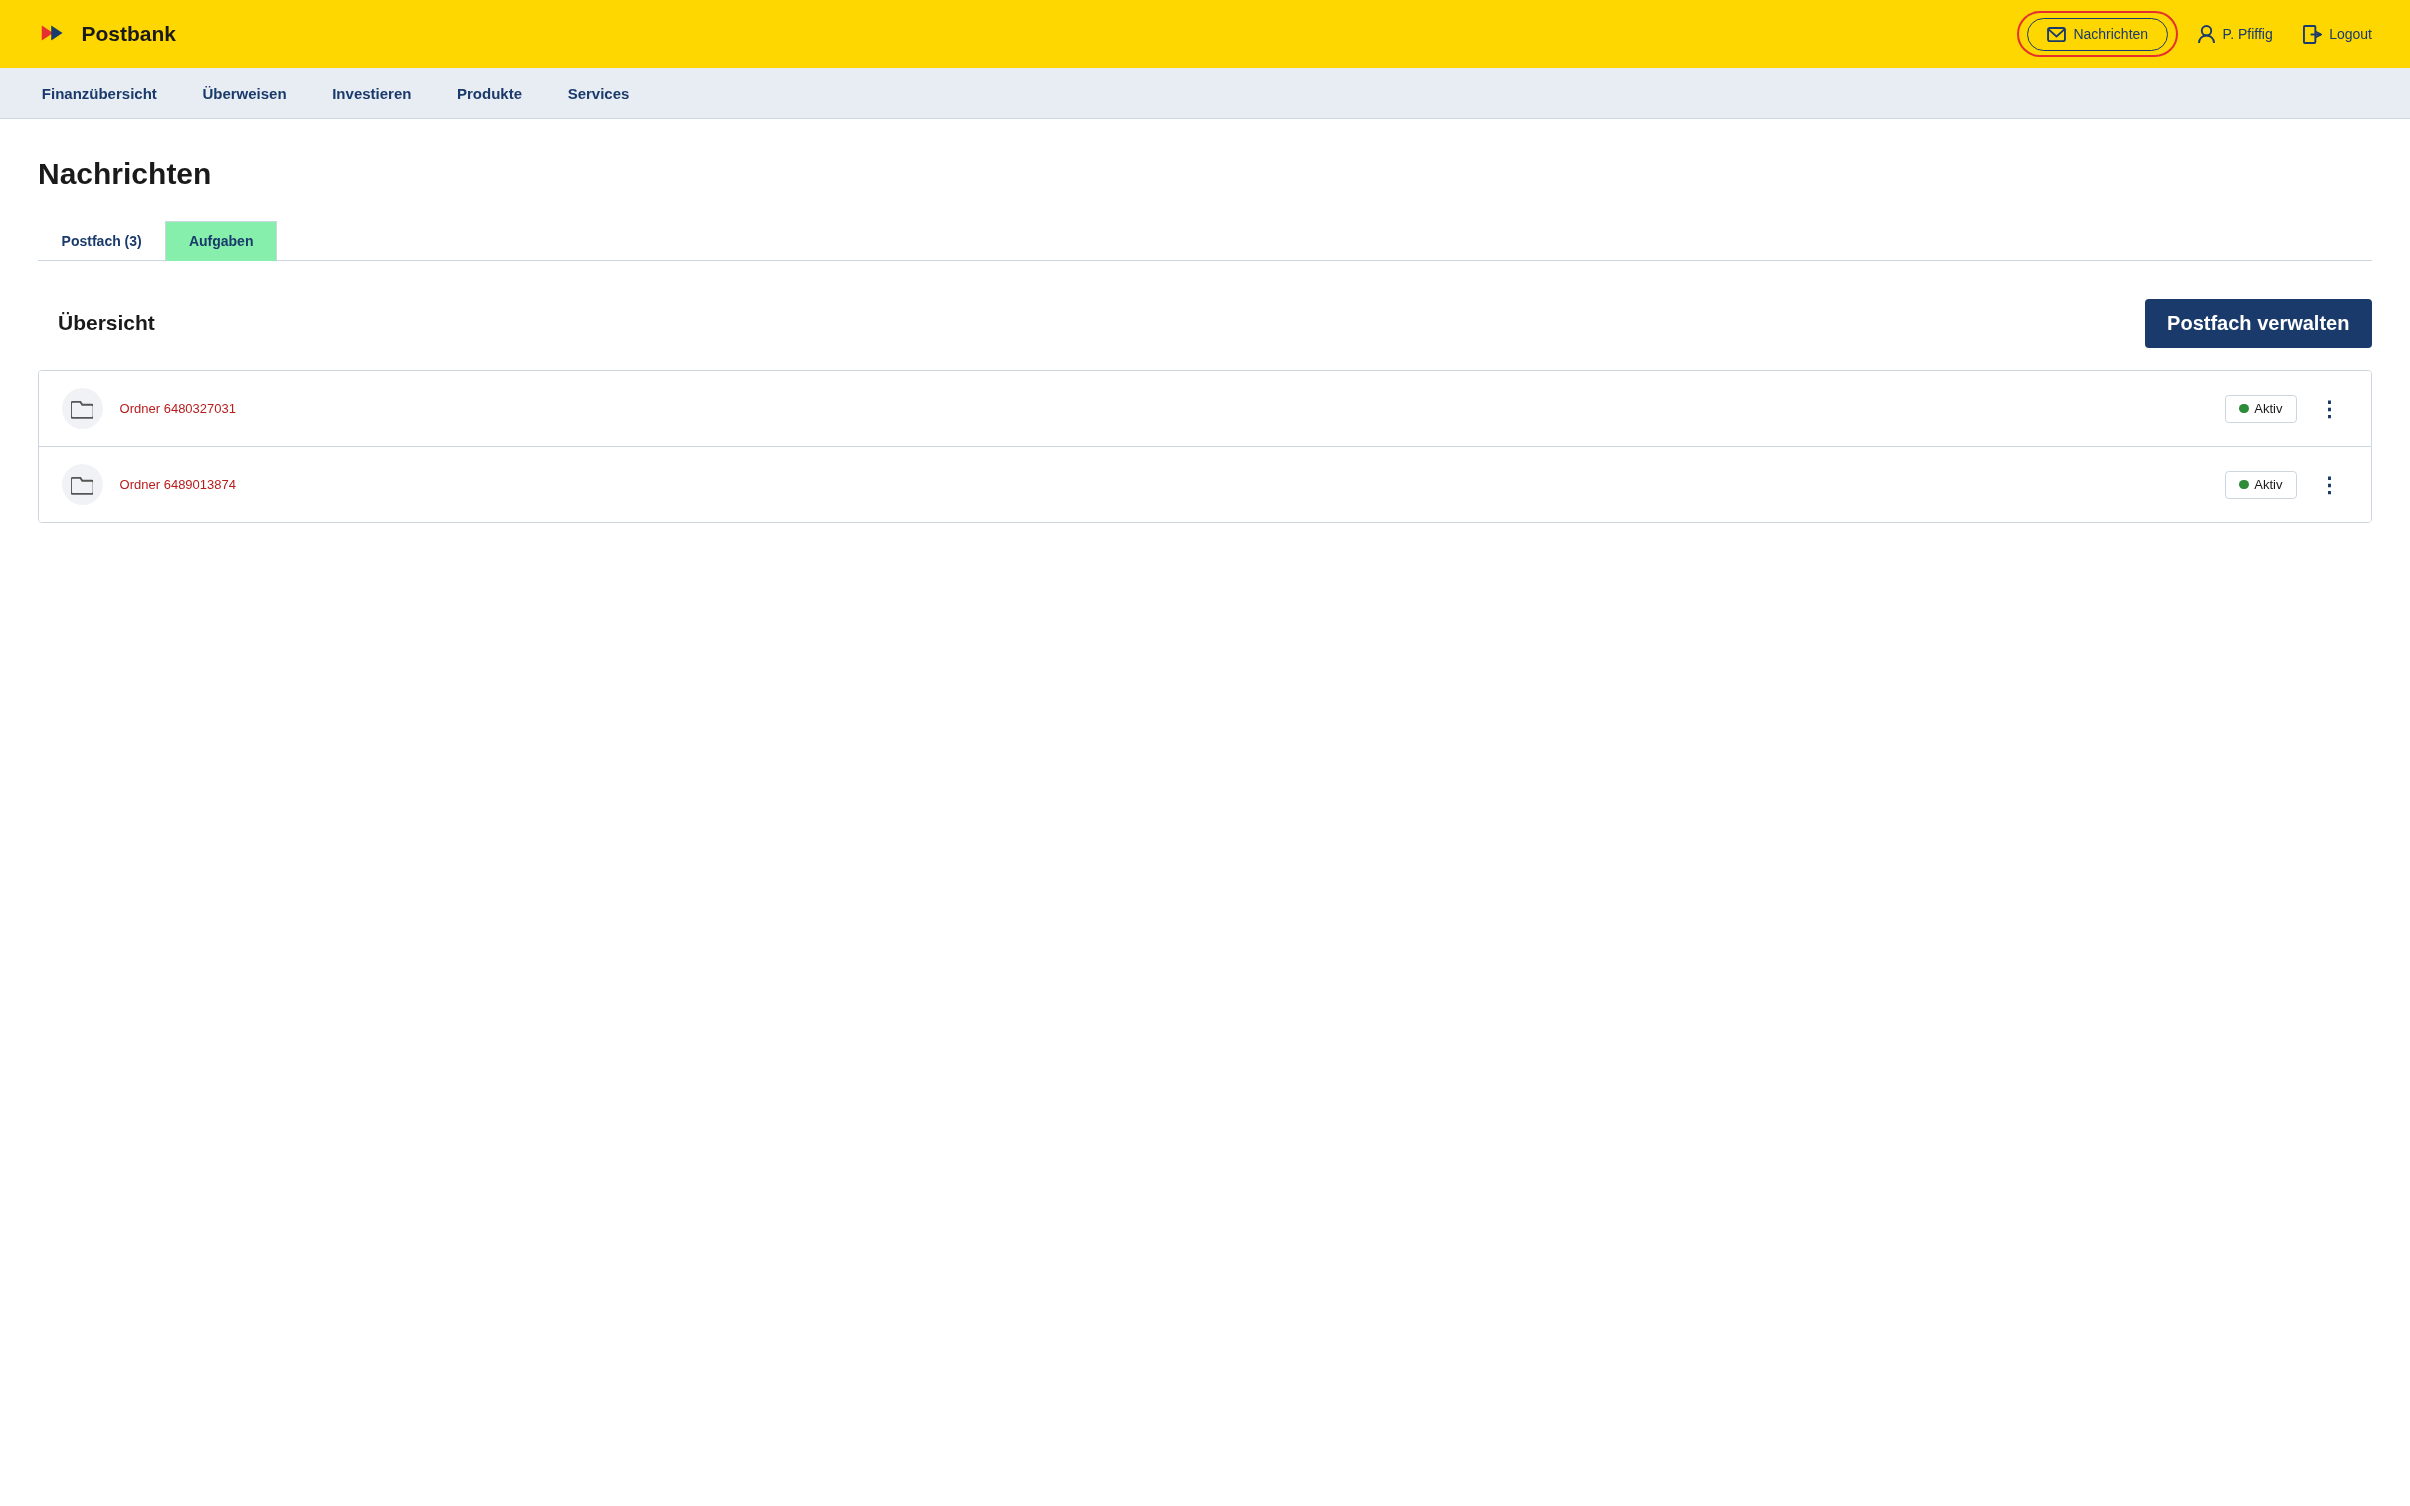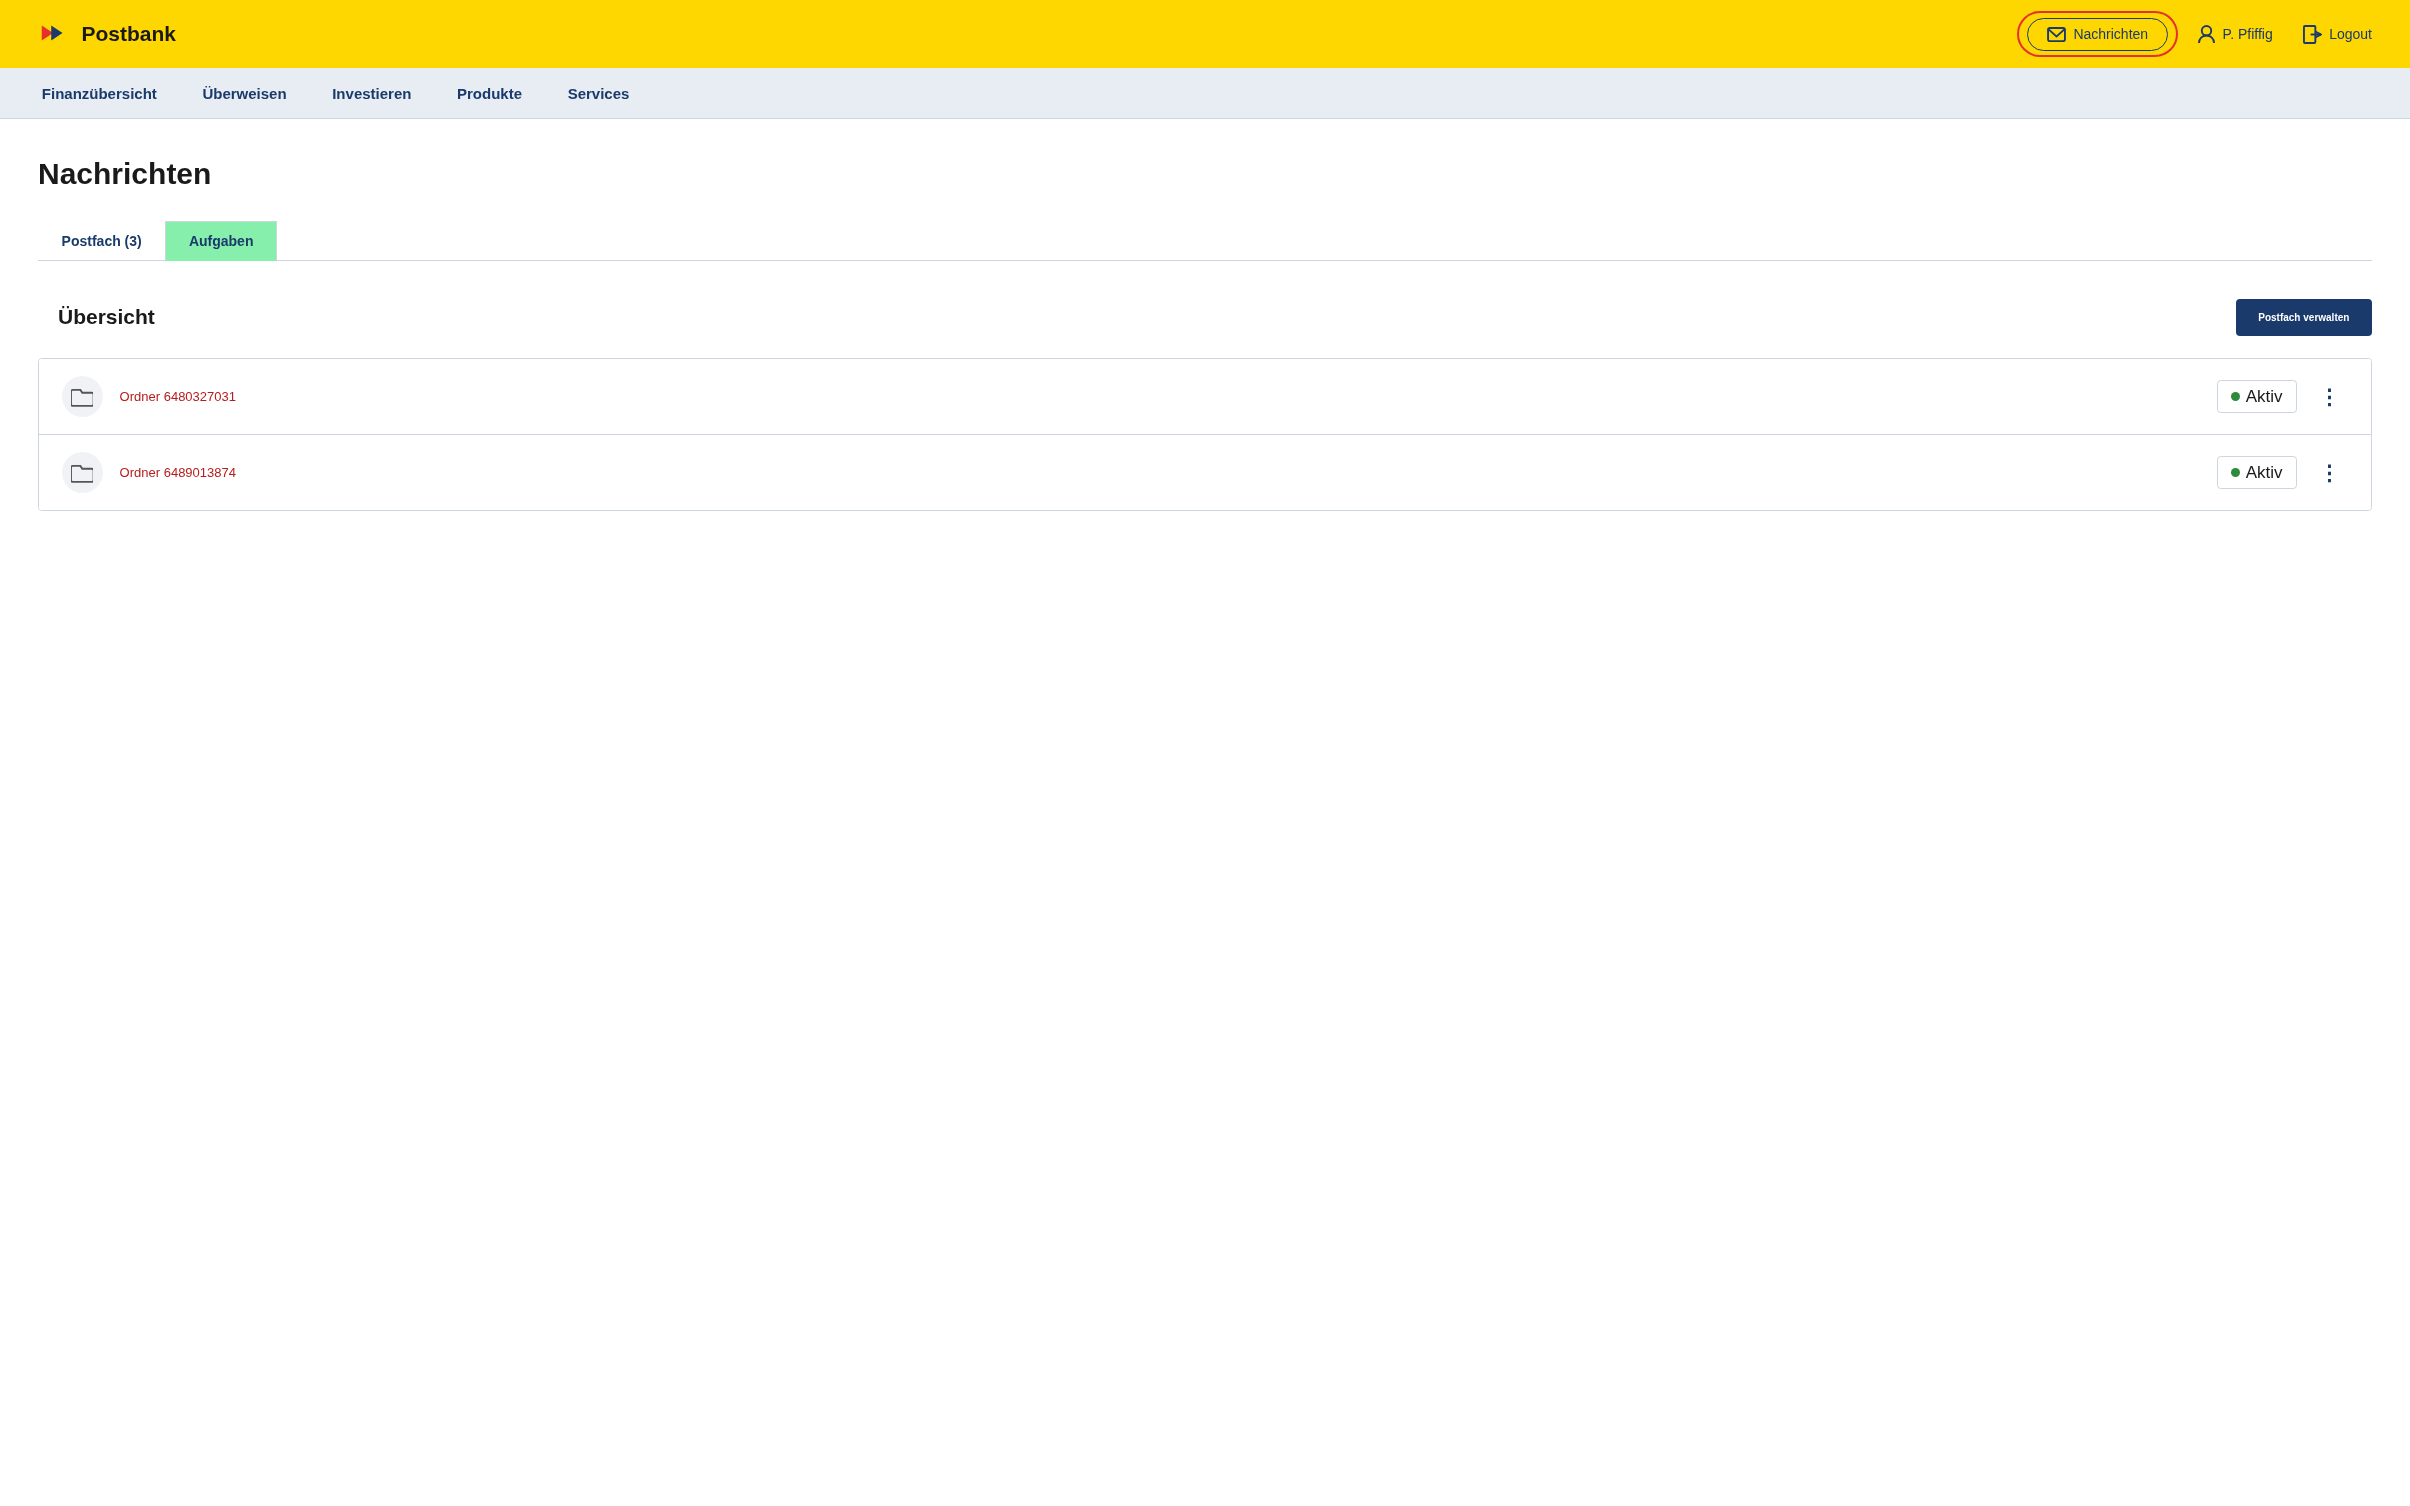--- a/index.html
+++ b/index.html
@@ -134,21 +134,21 @@
       font-size: 21px;
       font-weight: bold;
       color: #1a1a1a;
     }
     .postfach-btn {
       background: #1a3a6b;
       color: #ffffff;
       border: none;
       border-radius: 4px;
       padding: 13px 22.6px;
-      font-size: 10px;
+      font-size: 20px;
       font-weight: 600;
       cursor: pointer;
     }
 
     
     .folder-list {
       border: 0.9px solid #cdd5de;
       border-radius: 3.8px;
       overflow: hidden;
       position: relative;
@@ -199,21 +199,21 @@
       align-items: center;
       gap: 15px;
     }
     .status-badge {
       display: flex;
       align-items: center;
       gap: 5.6px;
       border: 0.9px solid #cdd5de;
       border-radius: 3.8px;
       padding: 5.6px 13px;
-      font-size: 17px;
+      font-size: 13px;
       color: #1a1a1a;
       background: #fff;
     }
     .status-dot {
       width: 9.4px;
       height: 9.4px;
       border-radius: 50%;
       background: #2e8b3a;
       display: inline-block;
     }

